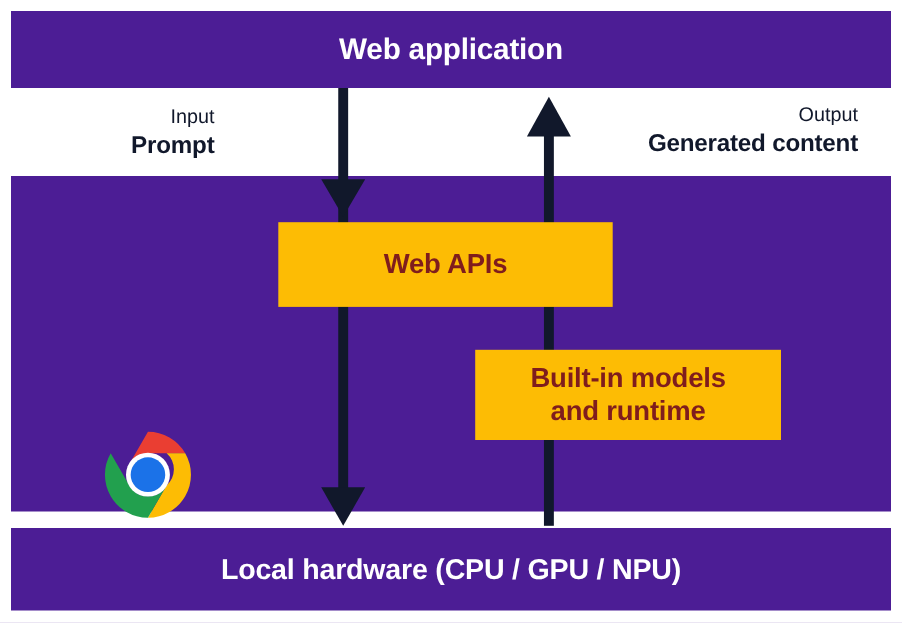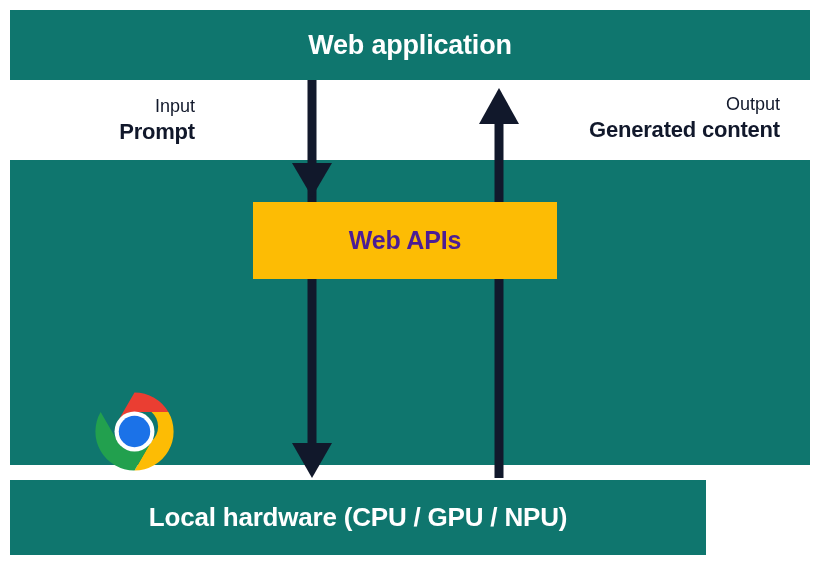--- a/index.html
+++ b/index.html
@@ -14,21 +14,21 @@
     position: relative;
     width: 820px;
     height: 566px;
     background: #ffffff;
     overflow: hidden;
   }
 
   
   .band {
     position: absolute;
-    background: #0f766e;
+    background: #4c1d95;
     display: flex;
     align-items: center;
     justify-content: center;
   }
   .band-label {
     color: #ffffff;
     font-weight: bold;
     letter-spacing: -0.2px;
     white-space: nowrap;
   }
@@ -44,21 +44,21 @@
     left: 10px;
     top: 160px;
     width: 800px;
     height: 305px;
     display: block;
   }
 
   #band-local-hardware {
     left: 10px;
     top: 480px;
-    width: 696px;
+    width: 800px;
     height: 75px;
   }
   #band-local-hardware .band-label { font-size: 26px; }
 
   
   #arrow-layer {
     position: absolute;
     left: 0;
     top: 0;
     width: 820px;
@@ -69,21 +69,21 @@
   
   .yellow-box {
     position: absolute;
     background: #fdbc04;
     display: flex;
     align-items: center;
     justify-content: center;
     text-align: center;
   }
   .yellow-box-label {
-    color: #4c1d95;
+    color: #7f1d1d;
     font-weight: bold;
     font-size: 25px;
     line-height: 1.22;
     letter-spacing: -0.2px;
   }
   #box-web-apis {
     left: 253px;
     top: 202px;
     width: 304px;
     height: 77px;
@@ -184,20 +184,26 @@
     <g>
       <rect x="494.5" y="110" width="9" height="368" fill="#11182b"></rect>
       <polygon points="479,124 519,124 499,88 " fill="#11182b"></polygon>
     </g>
   </svg>
 
   <div class="yellow-box" id="box-web-apis">
     <span class="yellow-box-label">Web APIs</span>
   </div>
 
+  <div class="yellow-box" id="box-built-in-models">
+    <span class="yellow-box-label">
+      <span>Built-in models</span><br>
+      <span>and runtime</span>
+    </span>
+  </div>
 
   <div class="flow-label" id="flow-label-output">
     <span class="caption">Output</span>
     <span class="value">Generated content</span>
   </div>
 
   <div class="flow-label" id="flow-label-input">
     <span class="caption">Input</span>
     <span class="value">Prompt</span>
   </div>

